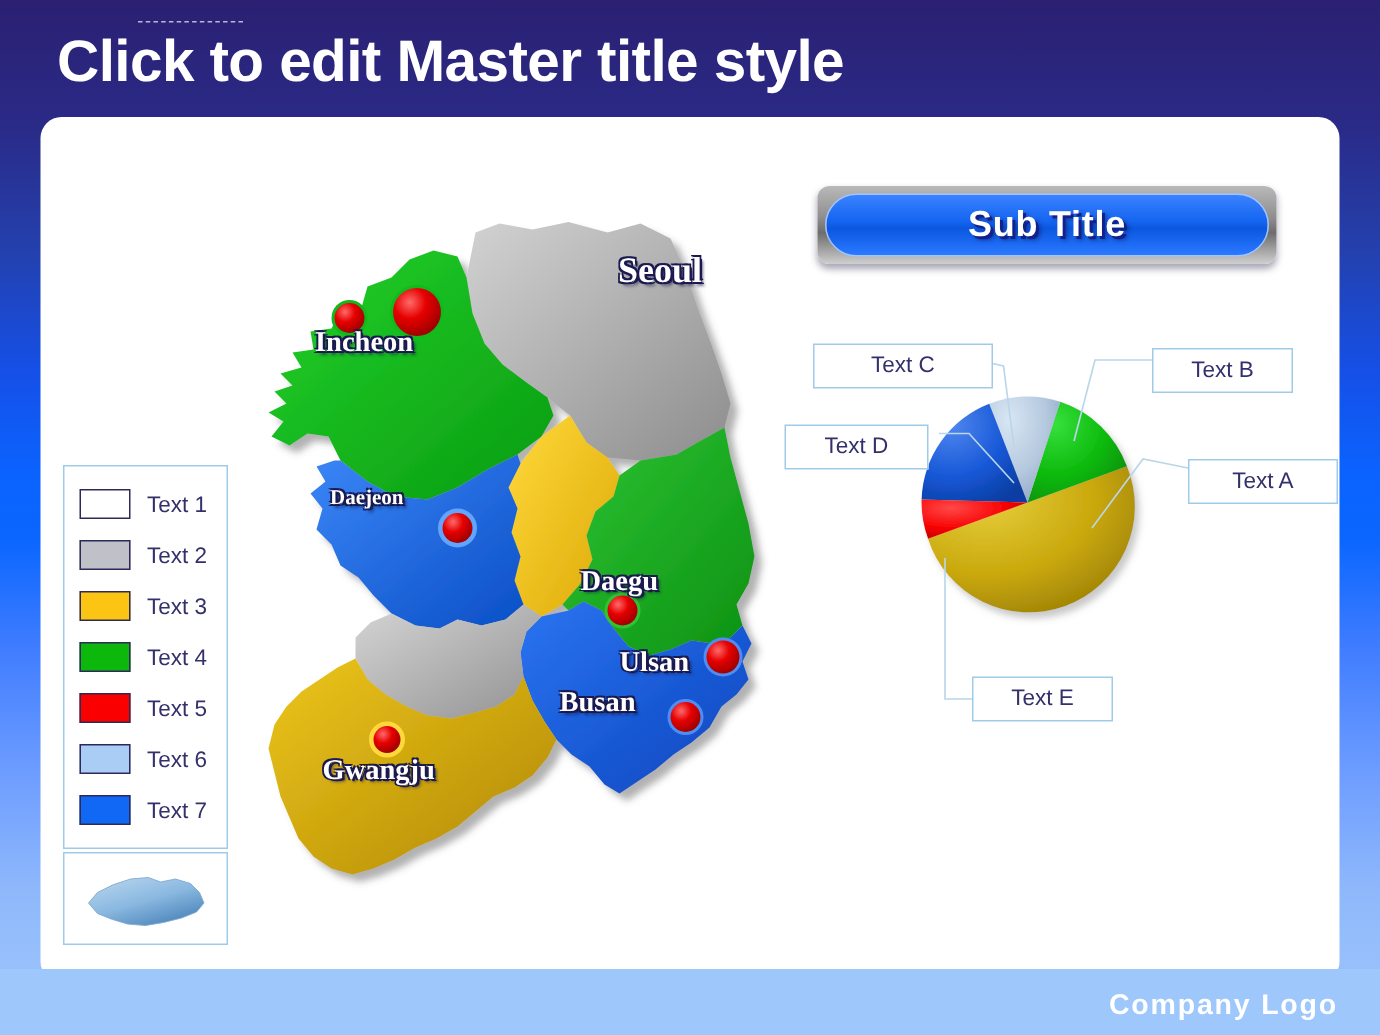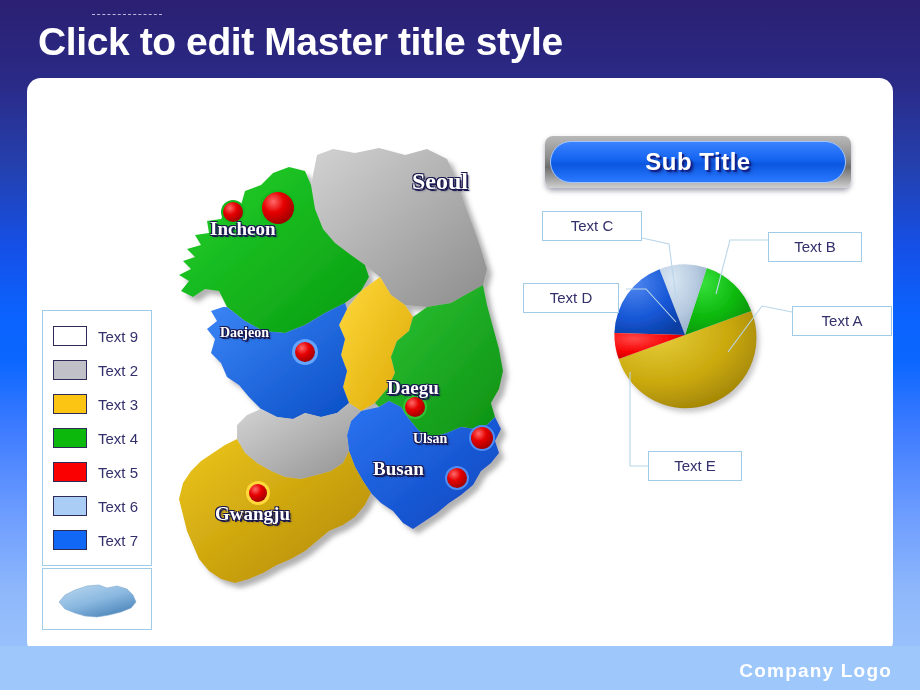--- a/index.html
+++ b/index.html
@@ -150,21 +150,21 @@
        1.1px -1.1px 0 #1b1a50,
       -1.1px -1.1px 0 #1b1a50,
        2.4px 2.4px 2px rgba(20,20,70,.55);
     font-family: Liberation Serif, serif;
   }
 
   
   #subtitle-btn {
     position: absolute;
     left: 545px;
-    top: 136px;
+    top: 124px;
     width: 306px;
     height: 52px;
     border-radius: 8px;
     background: linear-gradient(to bottom, #b9b9b9 0%, #8f8f8f 40%, #6d6d6d 60%, #cfcfcf 100%);
     box-shadow: 0 3px 5px rgba(60,60,90,.45);
     box-sizing: border-box;
     padding: 5px;
   }
   #subtitle-inner {
     width: 100%;
@@ -312,29 +312,29 @@
       <g>
         <circle cx="93" cy="348" r="12" fill="#ffd93b"></circle>
         <circle cx="93" cy="348" r="9" fill="url(#dotRed)"></circle>
       </g>
     </svg>
 
     <div class="city-label" style="left:247px;top:23px;font-size:24px">Seoul</div>
     <div class="city-label" style="left:45px;top:73px;font-size:19px">Incheon</div>
     <div class="city-label" style="left:55px;top:180px;font-size:14px">Daejeon</div>
     <div class="city-label" style="left:222px;top:232px;font-size:19px">Daegu</div>
-    <div class="city-label" style="left:248px;top:286px;font-size:14px">Ulsan</div>
+    <div class="city-label" style="left:248px;top:286px;font-size:19px">Ulsan</div>
     <div class="city-label" style="left:208px;top:313px;font-size:19px">Busan</div>
     <div class="city-label" style="left:50px;top:358px;font-size:19px">Gwangju</div>
   </div>
 
   <div id="legend">
     <div class="legend-row">
       <span class="swatch" style="background:#ffffff"></span>
-      <span class="legend-label">Text 9</span>
+      <span class="legend-label">Text 1</span>
     </div>
     <div class="legend-row">
       <span class="swatch" style="background:#bfc0c8"></span>
       <span class="legend-label">Text 2</span>
     </div>
     <div class="legend-row">
       <span class="swatch" style="background:#fdc513"></span>
       <span class="legend-label">Text 3</span>
     </div>
     <div class="legend-row">
@@ -422,21 +422,21 @@
 
       <g stroke="#b9d6ea" stroke-width="1.1" fill="none">
         <path d="M112,28 L139,34 L146,88"></path>
         <path d="M238,30 L200,30 L186,84"></path>
         <path d="M96,79 L116,79 L146,112"></path>
         <path d="M262,102 L232,96 L198,142"></path>
         <path d="M118,256 L100,256 L100,162"></path>
       </g>
     </svg>
 
-    <div class="pie-label" style="left:12px;top:1px;width:100px">Text C</div>
+    <div class="pie-label" style="left:12px;top:19px;width:120px">Text C</div>
     <div class="pie-label" style="left:238px;top:22px;width:94px">Text B</div>
     <div class="pie-label" style="left:-7px;top:73px;width:96px">Text D</div>
     <div class="pie-label" style="left:118px;top:241px;width:94px">Text E</div>
     <div class="pie-label" style="left:262px;top:96px;width:100px">Text A</div>
   </div>
 
   <div id="footer-bar">
     <div id="company-logo">Company Logo</div>
   </div>
 

